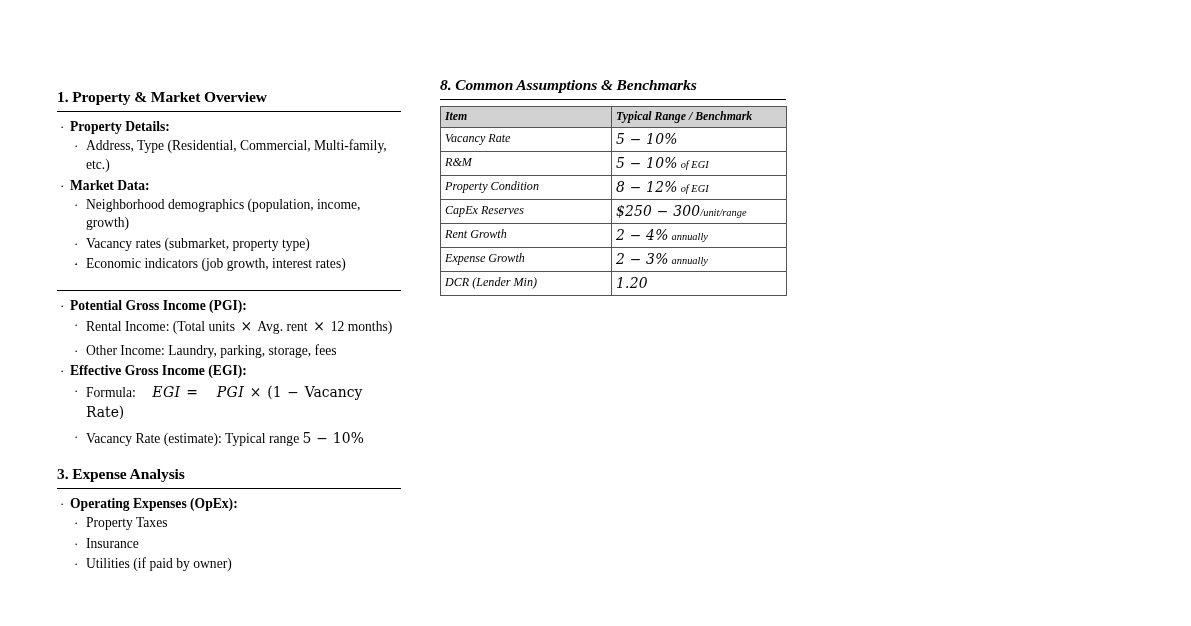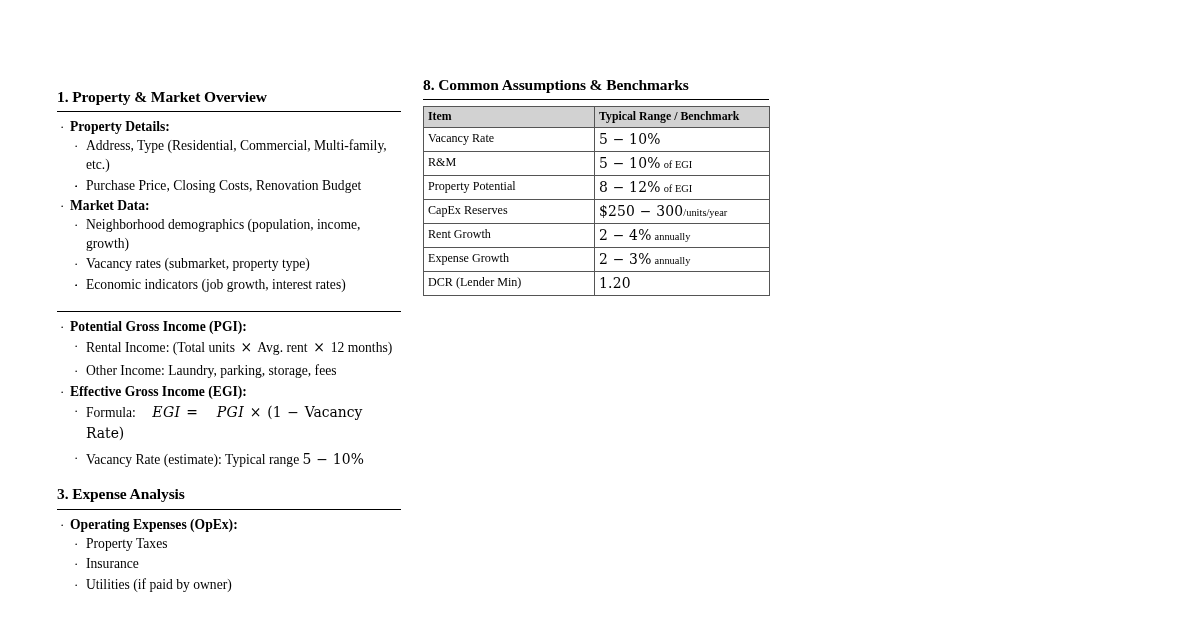--- a/index.html
+++ b/index.html
@@ -19,23 +19,24 @@
 
   
   .col-left {
     position: absolute;
     left: 57px;
     top: 88px;
     width: 344px;
   }
   .col-right {
     position: absolute;
-    left: 423px;
+    left: 440px;
     top: 76px;
     width: 346px;
+    font-style: italic;
   }
 
   
   .sec-h {
     font-size: 15.5px;
     font-weight: bold;
     line-height: 1.18;
     margin: 0;
     letter-spacing: -0.1px;
   }
@@ -161,21 +162,20 @@
         <ul class="lvl2">
           <li>
             <span class="bul">·</span>
             <span>Address, Type (Residential, Commercial, Multi-family, etc.)</span>
           </li>
           <li>
             <span class="bul">·</span>
           </li>
           <li>
             <span class="bul">·</span>
-            <span>Purchase Price, Closing Costs, Renovation Budget</span>
           </li>
         </ul>
       </li>
 
       <li class="lead">
         <span class="bul">·</span>
         <span class="txt">Market Data:</span>
         <ul class="lvl2">
           <li>
             <span class="bul">·</span>
@@ -296,29 +296,29 @@
           <span class="m">5 − 10%</span><span class="small"></span>
         </td>
       </tr>
       <tr class="tall">
         <td>R&amp;M</td>
         <td class="val">
           <span class="m">5 − 10%</span> <span class="small">of EGI</span>
         </td>
       </tr>
       <tr class="tall">
-        <td>Property Potential</td>
+        <td>Property Condition</td>
         <td class="val">
           <span class="m">8 − 12%</span> <span class="small">of EGI</span>
         </td>
       </tr>
       <tr class="tall">
         <td>CapEx Reserves</td>
         <td class="val">
-          <span class="m">$250 − 300</span><span class="small">/units/year</span>
+          <span class="m">$250 − 300</span><span class="small">/unit/range</span>
         </td>
       </tr>
       <tr class="tall">
         <td>Rent Growth</td>
         <td class="val">
           <span class="m">2 − 4%</span> <span class="small">annually</span>
         </td>
       </tr>
       <tr class="tall">
         <td>Expense Growth</td>

